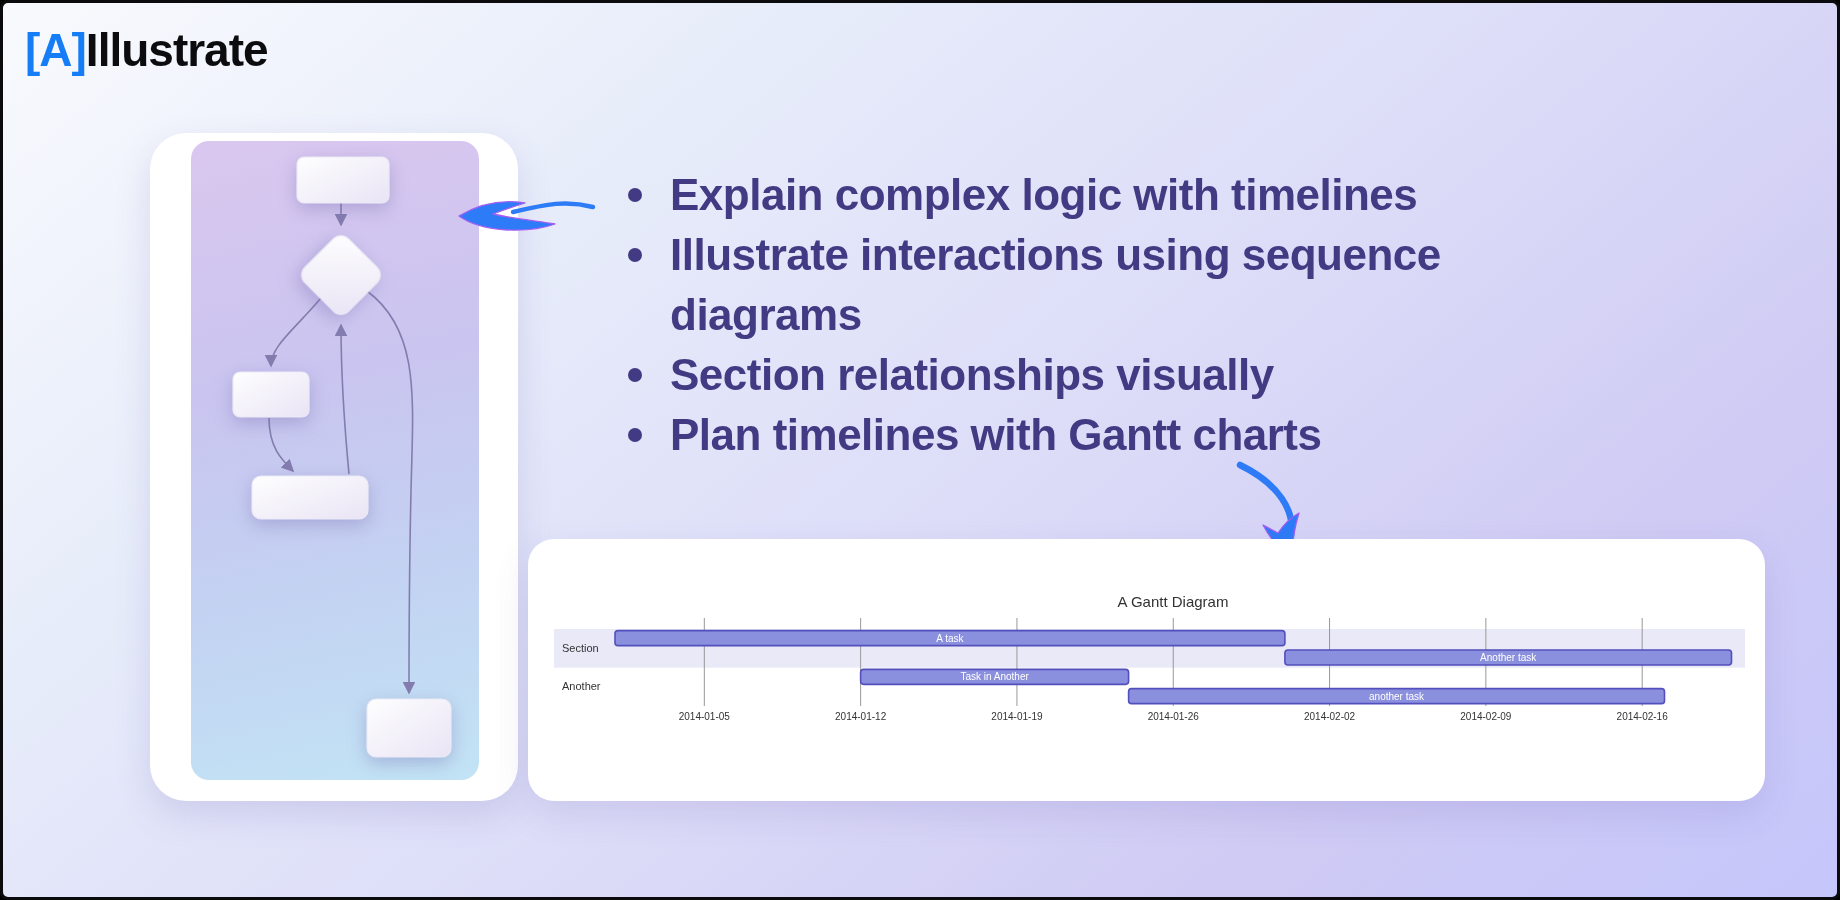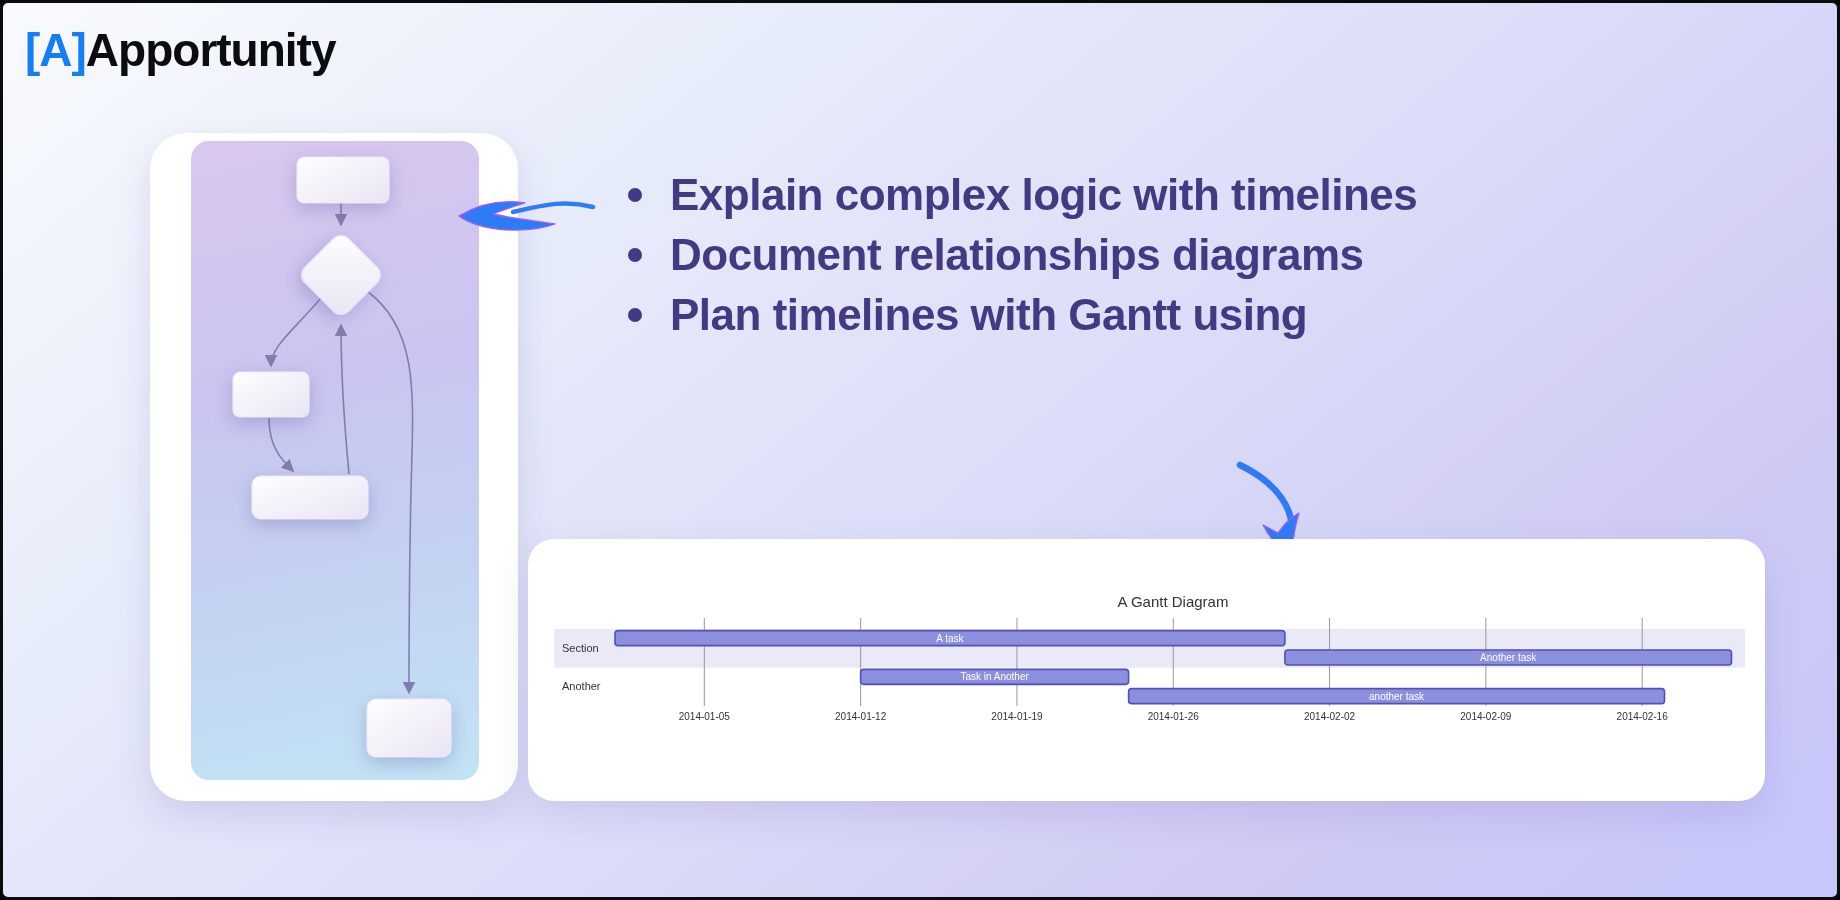--- a/index.html
+++ b/index.html
@@ -53,21 +53,21 @@
     overflow:hidden;
   }
   .gantt-card svg{display:block;width:100%;height:100%;font-family:"Liberation Sans",sans-serif;}
 </style>
 </head>
 <body>
 
 <div class="frame">
 
   <div class="logo">
-    <span class="bracket">[A]</span><span class="name">Apportunity</span>
+    <span class="bracket">[A]</span><span class="name">Illustrate</span>
   </div>
 
   <div class="flow-card">
     <div class="flow-panel">
       <svg viewBox="0 0 288 639">
         <defs>
           <linearGradient id="nodeGrad" x1="0" y1="0" x2="1" y2="1">
             <stop offset="0" stop-color="#fefefe"></stop>
             <stop offset="1" stop-color="#e9e4f5"></stop>
           </linearGradient>
@@ -90,22 +90,23 @@
           <rect class="flow-node" x="42" y="231" width="76" height="45" rx="7"></rect>
           <rect class="flow-node" x="61" y="335" width="116" height="43" rx="9"></rect>
           <rect class="flow-node" x="176" y="558" width="84" height="58" rx="9"></rect>
         </g>
       </svg>
     </div>
   </div>
 
   <ul class="features">
     <li>Explain complex logic with timelines</li>
-    <li>Document relationships diagrams</li>
-    <li>Plan timelines with Gantt using</li>
+    <li>Illustrate interactions using sequence diagrams</li>
+    <li>Section relationships visually</li>
+    <li>Plan timelines with Gantt charts</li>
   </ul>
 
   <svg class="arrow-left" viewBox="0 0 150 52">
     <path d="M142,14 C115,7 96,11 62,19" fill="none" stroke="#2e7bf7" stroke-width="4.5" stroke-linecap="round"></path>
     <path d="M8,23 C28,11 50,6 74,10 C58,15 50,18 42,21 C64,26 86,28 104,31 C76,41 30,39 8,23 Z" fill="#2e7bf7" stroke="#a35ef2" stroke-width="1.3" stroke-linejoin="round"></path>
   </svg>
 
   <svg class="arrow-down" viewBox="0 0 92 115">
     <path d="M15,10 C52,28 73,56 65,86" fill="none" stroke="#2e7bf7" stroke-width="6.5" stroke-linecap="round"></path>
     <path d="M66,105 C55,96 45,83 38,70 L53,78 C59,69 65,63 74,58 C69,74 67,90 66,105 Z" fill="#2e7bf7" stroke="#a35ef2" stroke-width="1.3" stroke-linejoin="round"></path>

